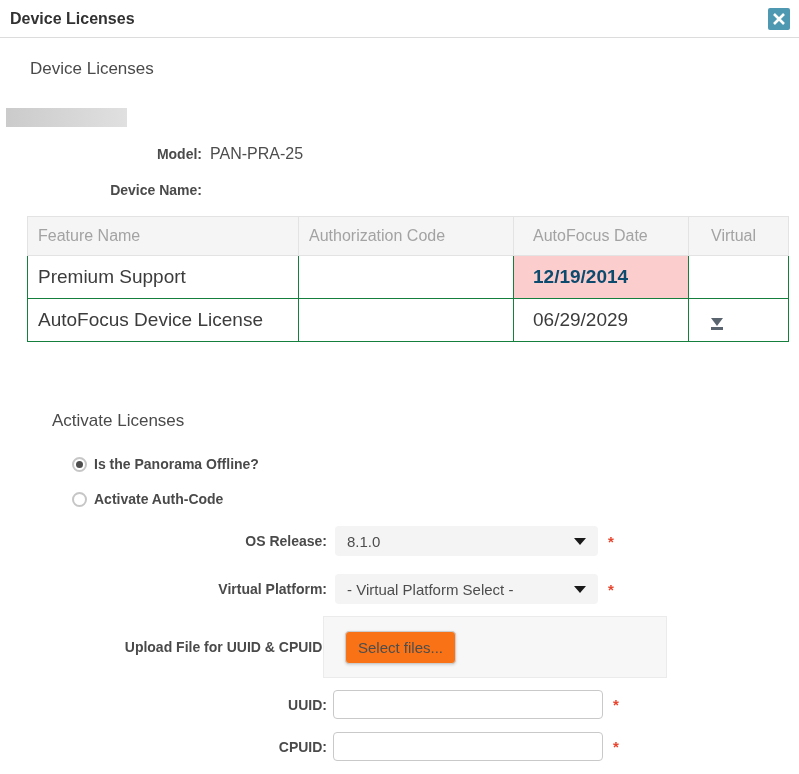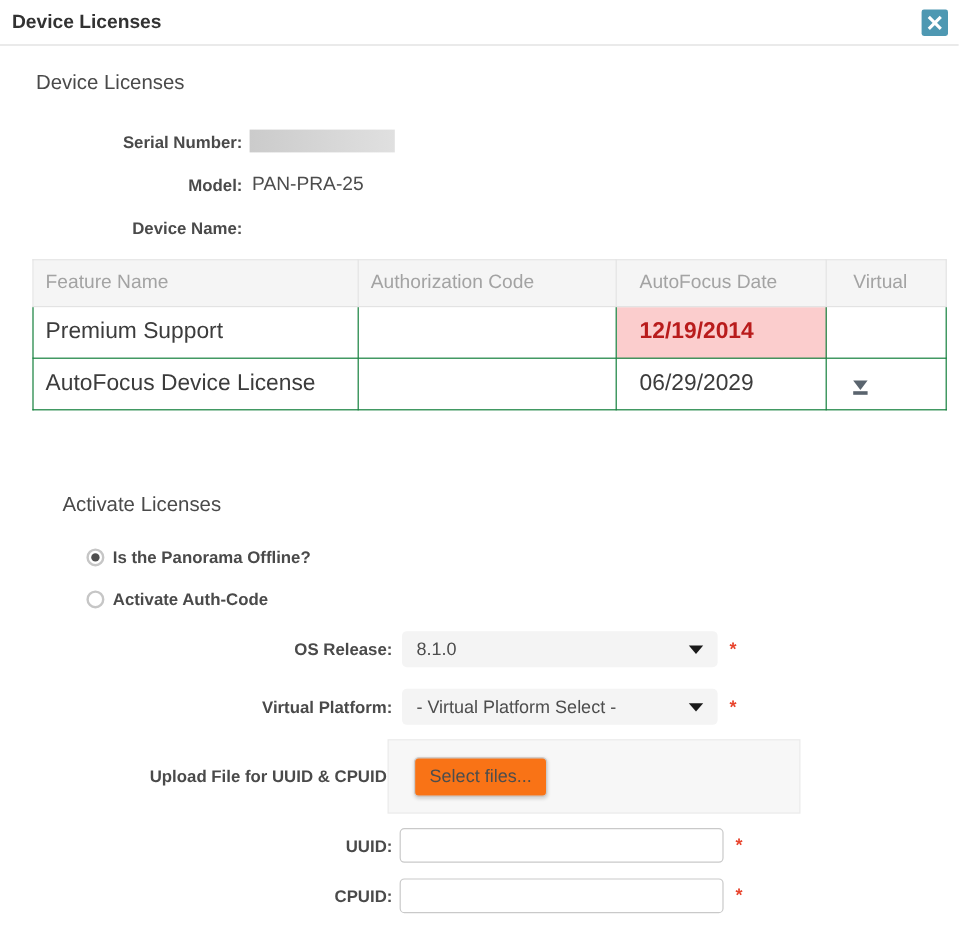--- a/index.html
+++ b/index.html
@@ -59,21 +59,21 @@
     border: 1px solid #e3e3e3;
   }
   .lic-table td {
     height: 43px; font-size: 19px; color: #3c3c3c;
     padding: 0 0 0 10px;
     border: 1px solid #15803d;
     background: #ffffff;
   }
   .lic-table th.exp-col, .lic-table td.exp-col { padding-left: 19px; }
   .lic-table th.act-col, .lic-table td.act-col { padding-left: 22px; }
-  td.expired { background: #fbcdcd; font-weight: bold; color: #b91c1c; }
+  td.expired { background: #fbcdcd; font-weight: bold; color: #0c4a6e; }
 
   .dl-icon { display: inline-flex; flex-direction: column; align-items: center; cursor: pointer; }
   .dl-tri { width: 0; height: 0; border-left: 6px solid transparent; border-right: 6px solid transparent; border-top: 8px solid #5a646e; }
   .dl-bar { width: 12px; height: 3px; background: #5a646e; margin-top: 1px; }
 
   
   .radio-block { margin-top: 25px; }
   .radio-row { display: flex; align-items: center; margin: 0 0 19px 72px; height: 16px; cursor: pointer; }
   .radio {
     width: 15px; height: 15px; border-radius: 50%;
@@ -142,21 +142,20 @@
       <svg width="14" height="14" viewBox="0 0 14 14">
         <path d="M2 2 L12 12 M12 2 L2 12" stroke="#ffffff" stroke-width="2.6" fill="none"></path>
       </svg>
     </button>
   </header>
 
   <h2 class="section-heading device-heading">Device Licenses</h2>
 
   <div class="info-block">
     <div class="info-row">
-      <span class="info-label">Serial Number:</span>
       <span class="redact redact-serial"></span>
     </div>
     <div class="info-row">
       <span class="info-label">Model:</span>
       <span class="info-value">PAN-PRA-25</span>
     </div>
     <div class="info-row">
       <span class="info-label">Device Name:</span>
       <span class="info-value"></span>
     </div>

